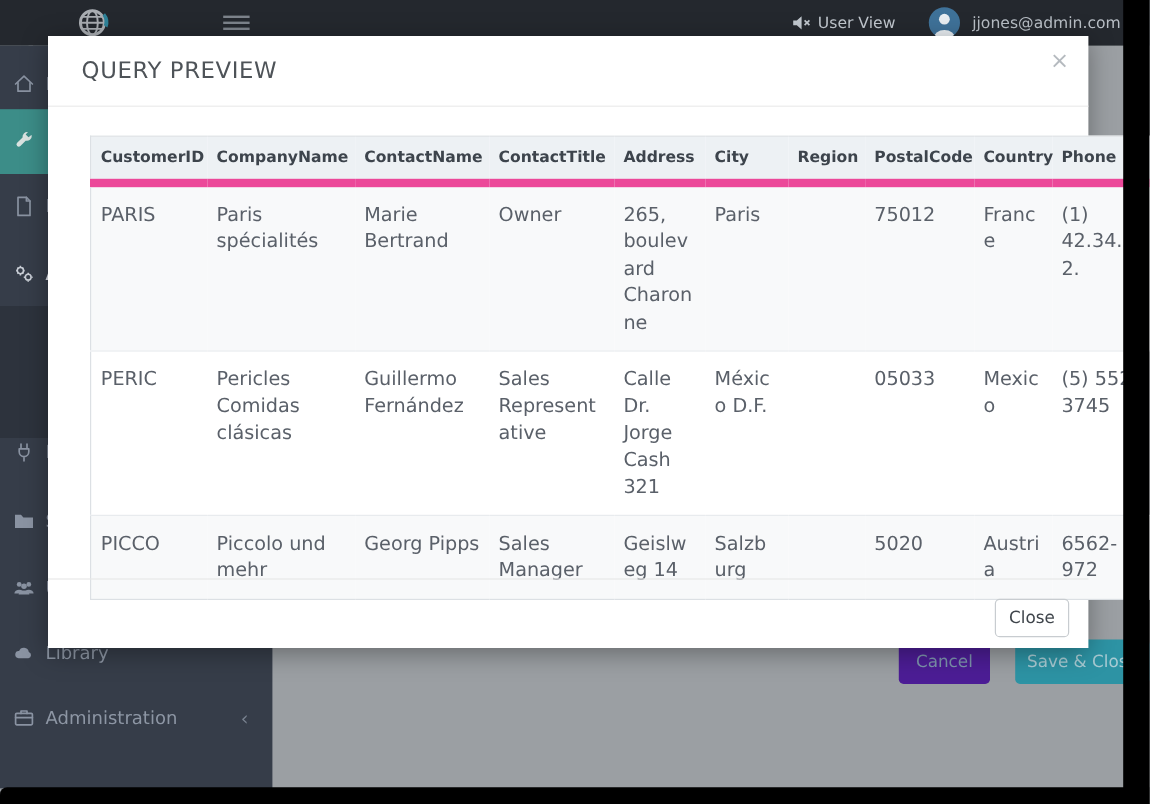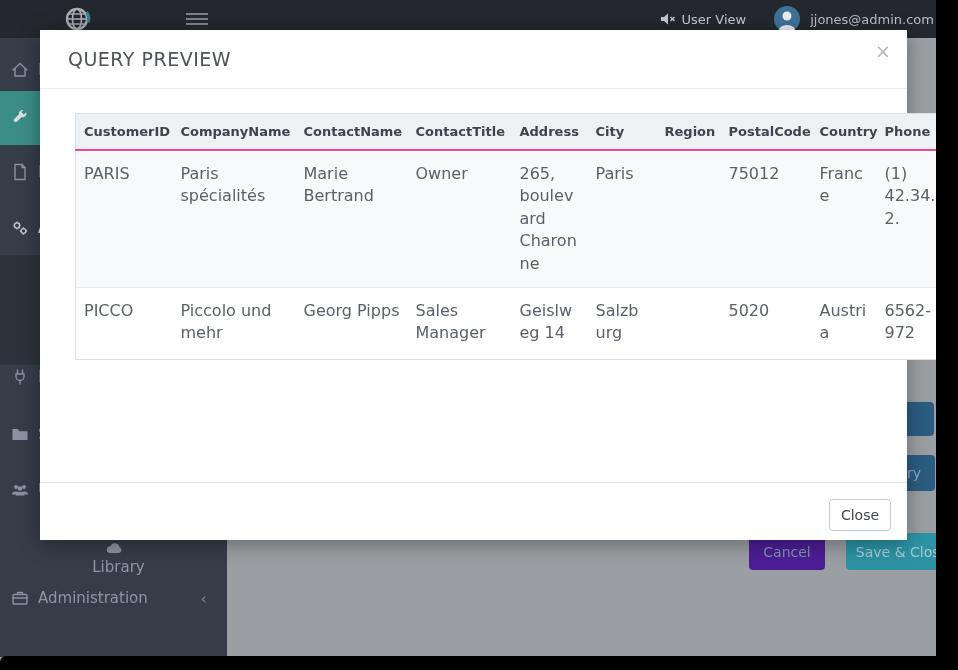--- a/index.html
+++ b/index.html
@@ -40,21 +40,21 @@
   .modal { position:absolute; left:40px; top:30px; width:867px; height:510px; background:#fff; z-index:10; box-shadow:0 4px 20px rgba(0,0,0,0.35); }
   .modal-title { position:absolute; left:28px; top:18px; font-size:19px; letter-spacing:0.5px; color:#4e5358; }
   .modal-close { position:absolute; right:16px; top:10px; font-size:19px; color:#b5babf; cursor:pointer; }
   .modal-head-divider { position:absolute; left:0; top:58px; width:867px; border-top:1px solid #ebebeb; }
   .modal-foot-divider { position:absolute; left:0; top:452px; width:867px; border-top:1px solid #e8e8e8; }
   .close-btn { position:absolute; left:789px; top:469px; width:62px; height:32px; background:#fff; border:1px solid #c8ccd0; border-radius:4px; font-size:14px; color:#3f454b; cursor:pointer; font-family:"DejaVu Sans", sans-serif;text-align:center; }
 
   
   .tbl-wrap { position:absolute; left:35px; top:83px; width:883px; }
   table.preview { border-collapse:collapse; table-layout:fixed; width:883px; background:#fff; border:1px solid #dce0e4; }
-  table.preview th { background:#edf1f4; color:#3d444c; font-size:13px; font-weight:bold; text-align:left; padding:10px 8px; border-bottom:2px solid #ec4899; }
+  table.preview th { background:#edf1f4; color:#3d444c; font-size:13px; font-weight:bold; text-align:left; padding:10px 8px; border-bottom:7px solid #ec4899; }
   table.preview td { font-size:16px; color:#5a6069; vertical-align:top; padding:12px 8px; line-height:1.4; word-wrap:break-word; }
   table.preview tbody tr { border-top:1px solid #e8ebee; }
   table.preview tbody tr:nth-child(odd) { background:#f8f9fa; }
   table.preview tbody tr:nth-child(1) { height:80px; }
   table.preview tbody tr:nth-child(2) { height:72px; }
   table.preview tbody tr:nth-child(3) { height:54px; }
   table.preview tbody tr:nth-child(4) { height:67px; }
   table.preview th:nth-child(1), table.preview td:nth-child(1) { width:97px; }
   table.preview th:nth-child(2), table.preview td:nth-child(2) { width:123px; }
   table.preview th:nth-child(3), table.preview td:nth-child(3) { width:112px; }
@@ -164,21 +164,21 @@
           <circle cx="5" cy="6" r="2"></circle>
             <circle cx="13" cy="6" r="2"></circle>
             <circle cx="9" cy="7.5" r="2.3"></circle>
           <path d="M1 13.5a4 3 0 0 1 8 0z"></path>
             <path d="M9 13.5a4 3 0 0 1 8 0z"></path>
             <path d="M4.5 14.5a4.5 3.4 0 0 1 9 0z"></path>
         </g>
       </svg>
       <span>U</span>
     </div>
-    <div class="side-item" style="top:500px;flex-direction:column;">
+    <div class="side-item" style="top:479px;">
       <svg class="ic" viewBox="0 0 18 18">
         <path d="M4.5 13.5a3 3 0 0 1 .4-6A4.2 4.2 0 0 1 13 8.3a2.7 2.7 0 0 1-.3 5.2z" fill="#8a93a2"></path>
       </svg>
       <span>Library</span>
     </div>
     <div class="side-item" style="top:533px;">
       <svg class="ic stroke-ic" viewBox="0 0 18 18">
         <rect x="2" y="5.5" width="14" height="9.5" rx="1"></rect>
         <path d="M6.5 5.5V3.5h5v2M2 9h14"></path>
       </svg>
@@ -226,20 +226,32 @@
               <td>Marie Bertrand</td>
               <td>Owner</td>
               <td>265, boulevard Charonne</td>
               <td>Paris</td>
               <td></td>
               <td>75012</td>
               <td>France</td>
               <td>(1) 42.34.22.</td>
             </tr>
             <tr>
+              <td>PERIC</td>
+              <td>Pericles Comidas clásicas</td>
+              <td>Guillermo Fernández</td>
+              <td>Sales Representative</td>
+              <td>Calle Dr. Jorge Cash 321</td>
+              <td>México D.F.</td>
+              <td></td>
+              <td>05033</td>
+              <td>Mexico</td>
+              <td>(5) 552-3745</td>
+            </tr>
+            <tr>
               <td>PICCO</td>
               <td>Piccolo und mehr</td>
               <td>Georg Pipps</td>
               <td>Sales Manager</td>
               <td>Geislweg 14</td>
               <td>Salzburg</td>
               <td></td>
               <td>5020</td>
               <td>Austria</td>
               <td>6562-972</td>

